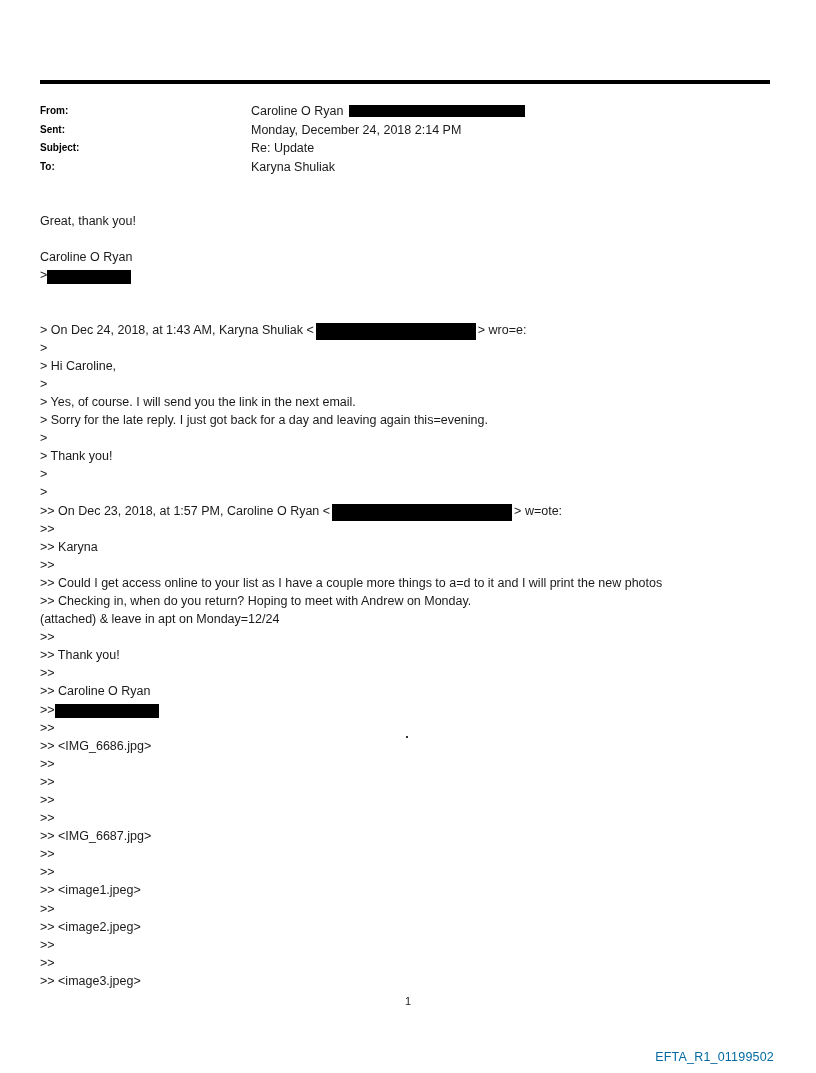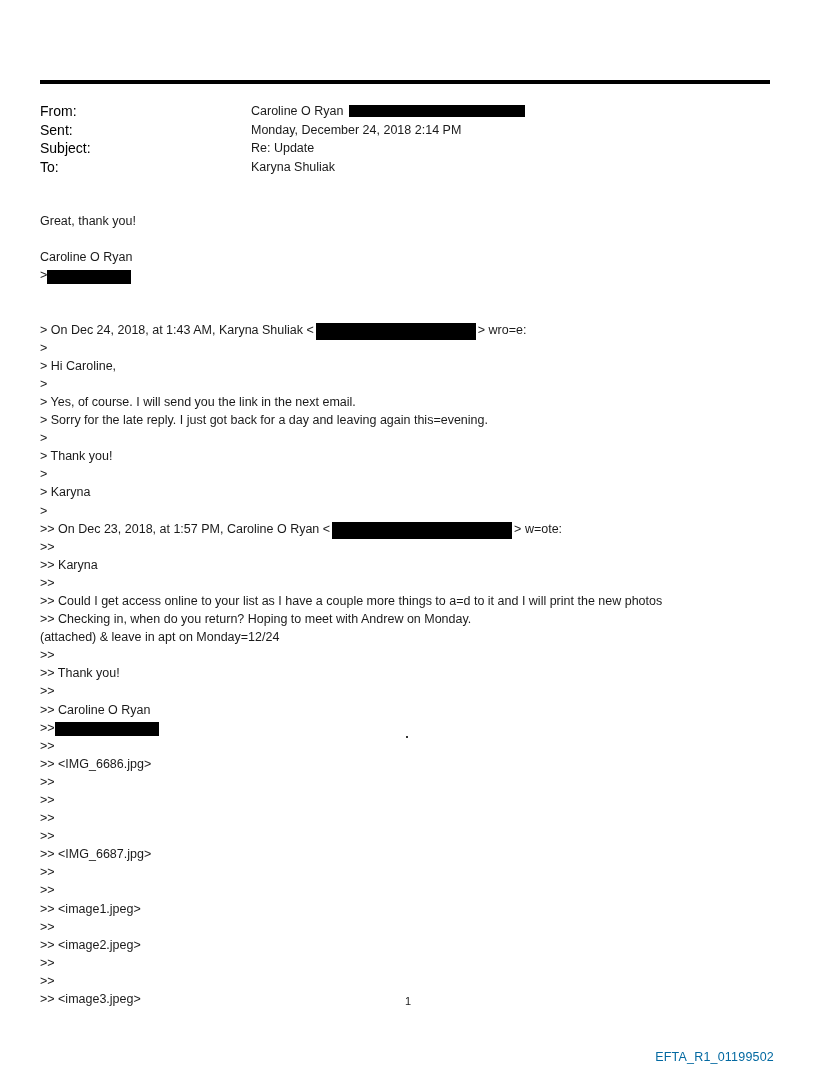--- a/index.html
+++ b/index.html
@@ -37,22 +37,22 @@
     margin-top: 4px;
   }
   .hdr-row {
     display: flex;
     align-items: flex-start;
     height: 18.5px;
     line-height: 18.5px;
   }
   .hdr-label {
     width: 211px;
-    font-size: 14px;
-    font-weight: normal;
+    font-size: 10px;
+    font-weight: bold;
     color: #000000;
     flex: none;
   }
   .hdr-value {
     font-size: 12.5px;
     color: #1a1a1a;
     display: flex;
     align-items: center;
     white-space: pre;
   }
@@ -172,21 +172,20 @@
 
       <div class="line"><span>&gt; On Dec 24, 2018, at 1:43 AM, Karyna Shuliak &lt;</span><span class="redact inline-redact-a"></span><span>&gt; wro=e:</span></div>
       <div class="line">&gt;</div>
       <div class="line">&gt; Hi Caroline,</div>
       <div class="line">&gt;</div>
       <div class="line">&gt; Yes, of course. I will send you the link in the next email.</div>
       <div class="line">&gt; Sorry for the late reply. I just got back for a day and leaving again this=evening.</div>
       <div class="line">&gt;</div>
       <div class="line">&gt; Thank you!</div>
       <div class="line">&gt;</div>
-      <div class="line">&gt; Karyna</div>
       <div class="line">&gt;</div>
 
       <div class="line"><span>&gt;&gt; On Dec 23, 2018, at 1:57 PM, Caroline O Ryan &lt;</span><span class="redact inline-redact-b"></span><span>&gt; w=ote:</span></div>
       <div class="line">&gt;&gt;</div>
       <div class="line">&gt;&gt; Karyna</div>
       <div class="line">&gt;&gt;</div>
       <div class="line">&gt;&gt; Could I get access online to your list as I have a couple more things to a=d to it and I will print the new photos</div>
       <div class="line">&gt;&gt; Checking in, when do you return? Hoping to meet with Andrew on Monday.</div>
       <div class="line">(attached) &amp; leave in apt on Monday=12/24</div>
       <div class="line">&gt;&gt;</div>

